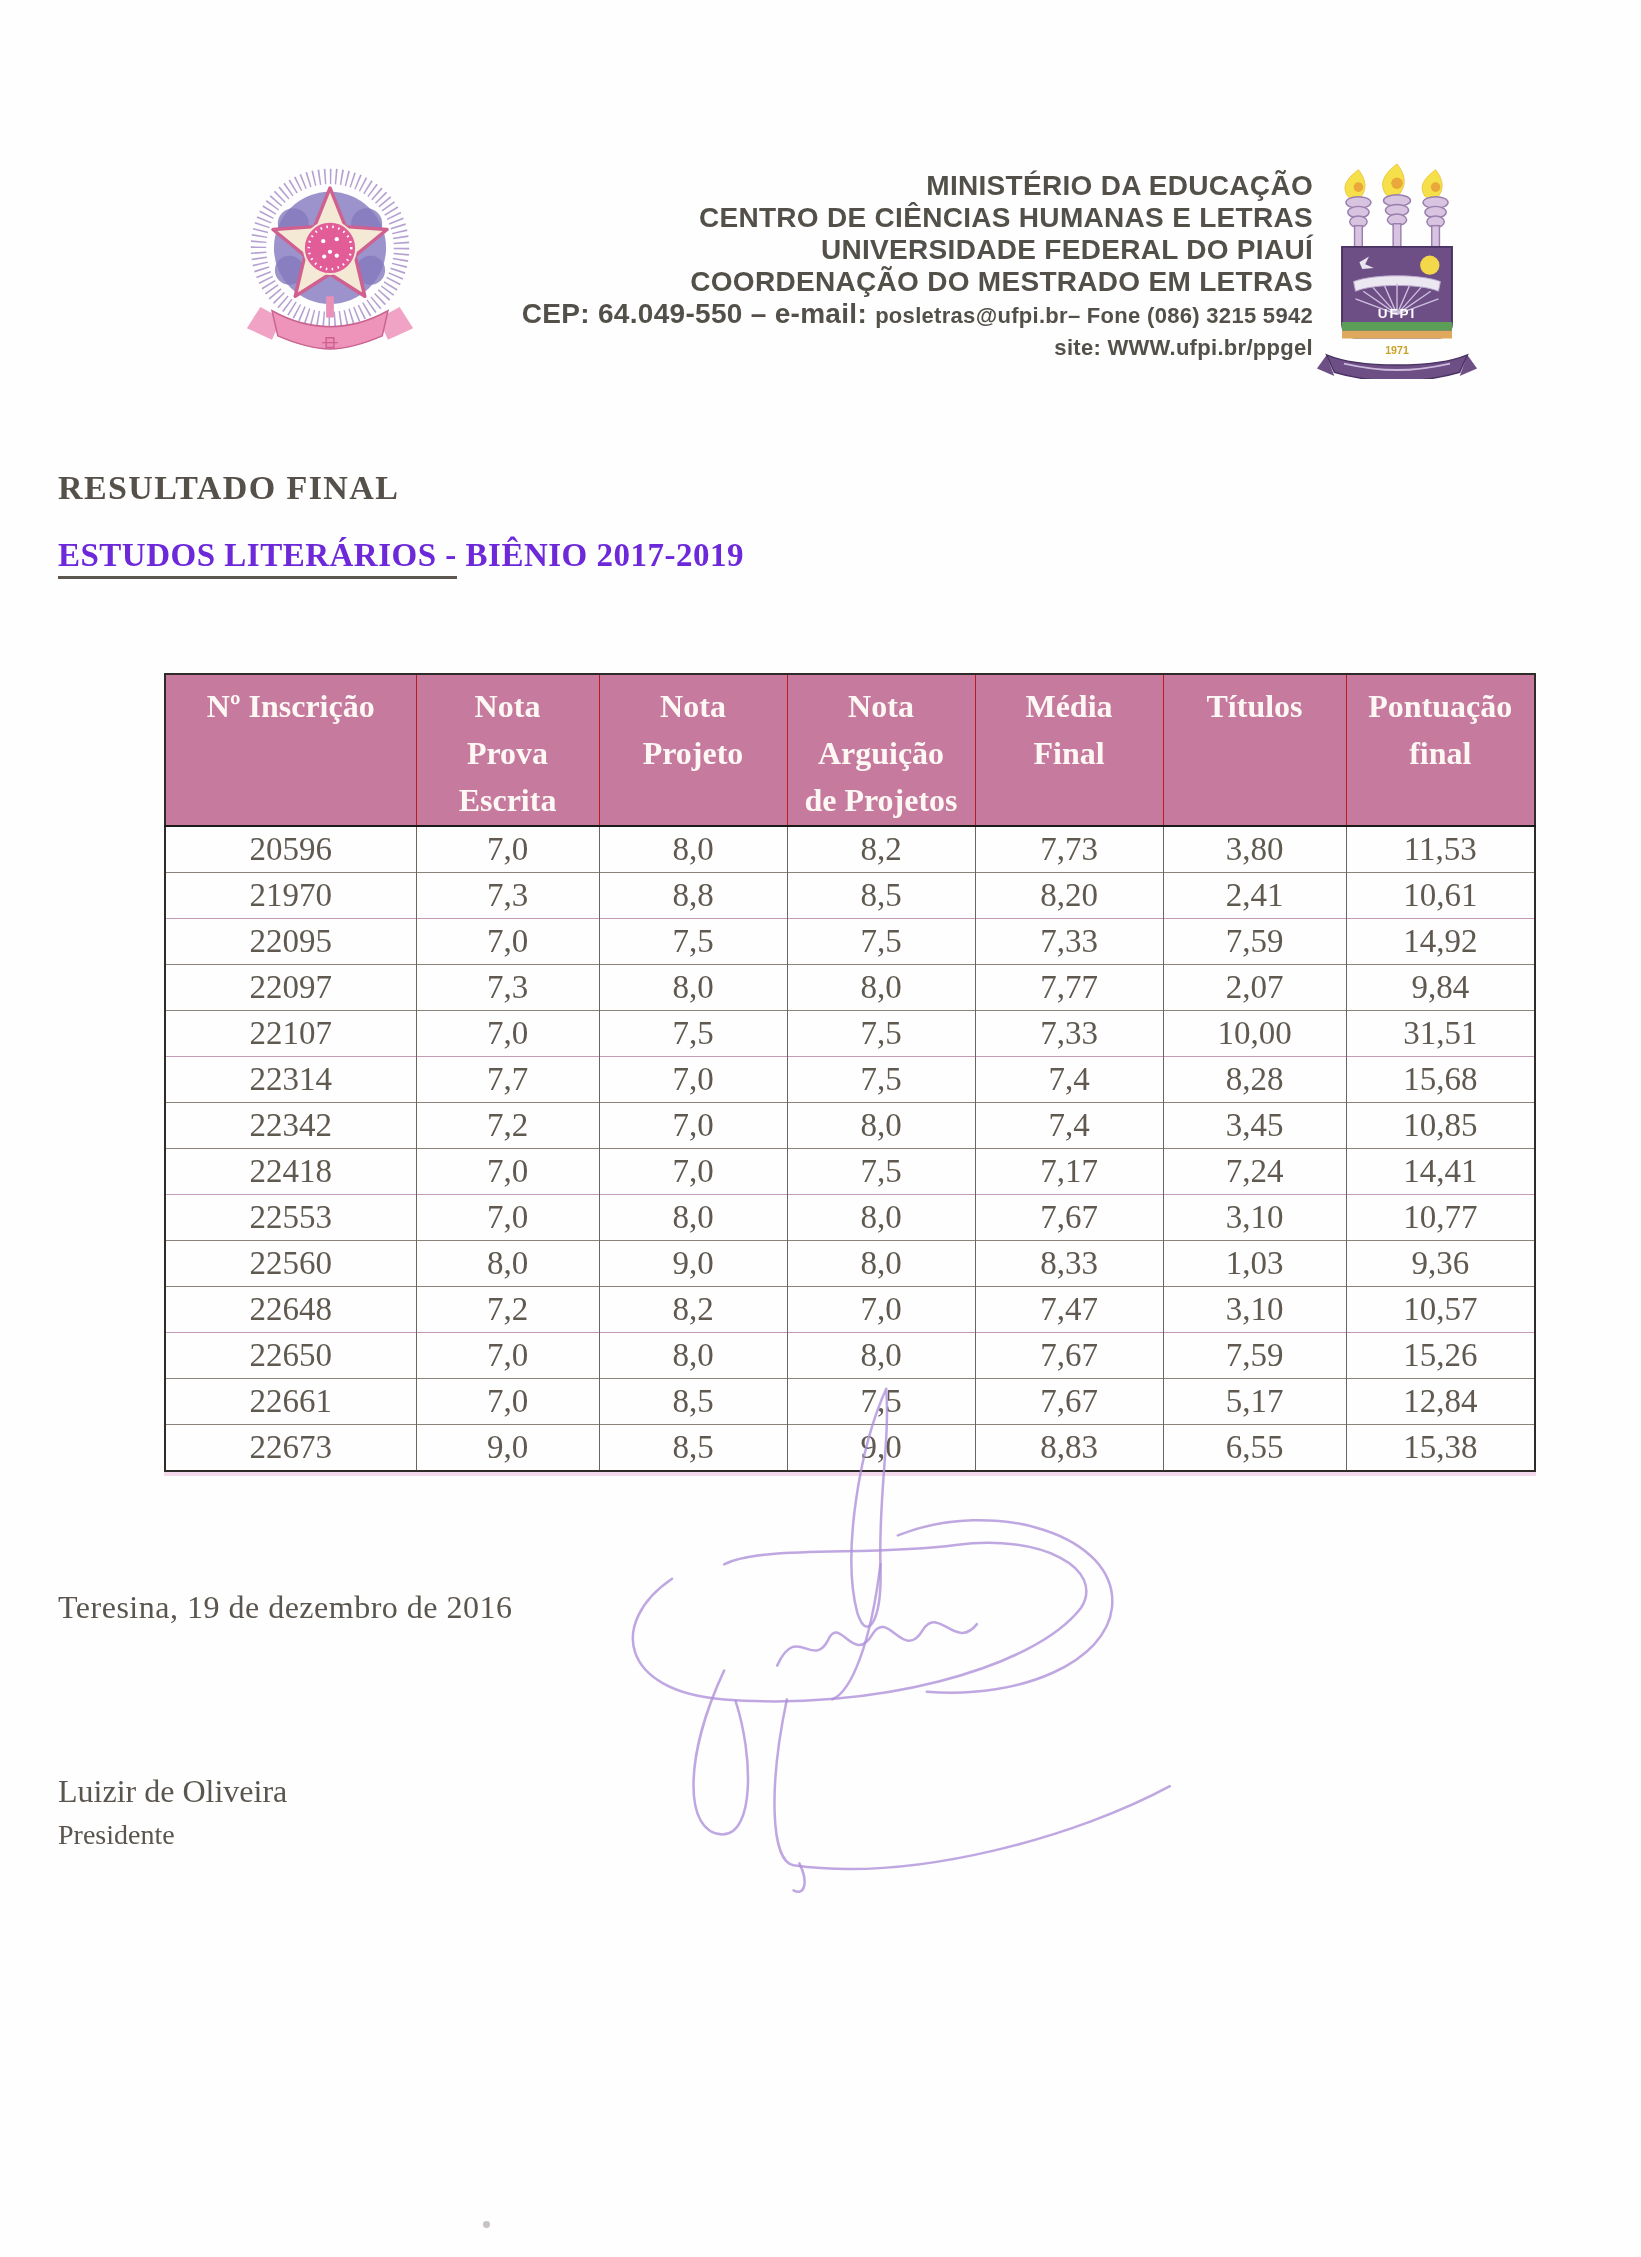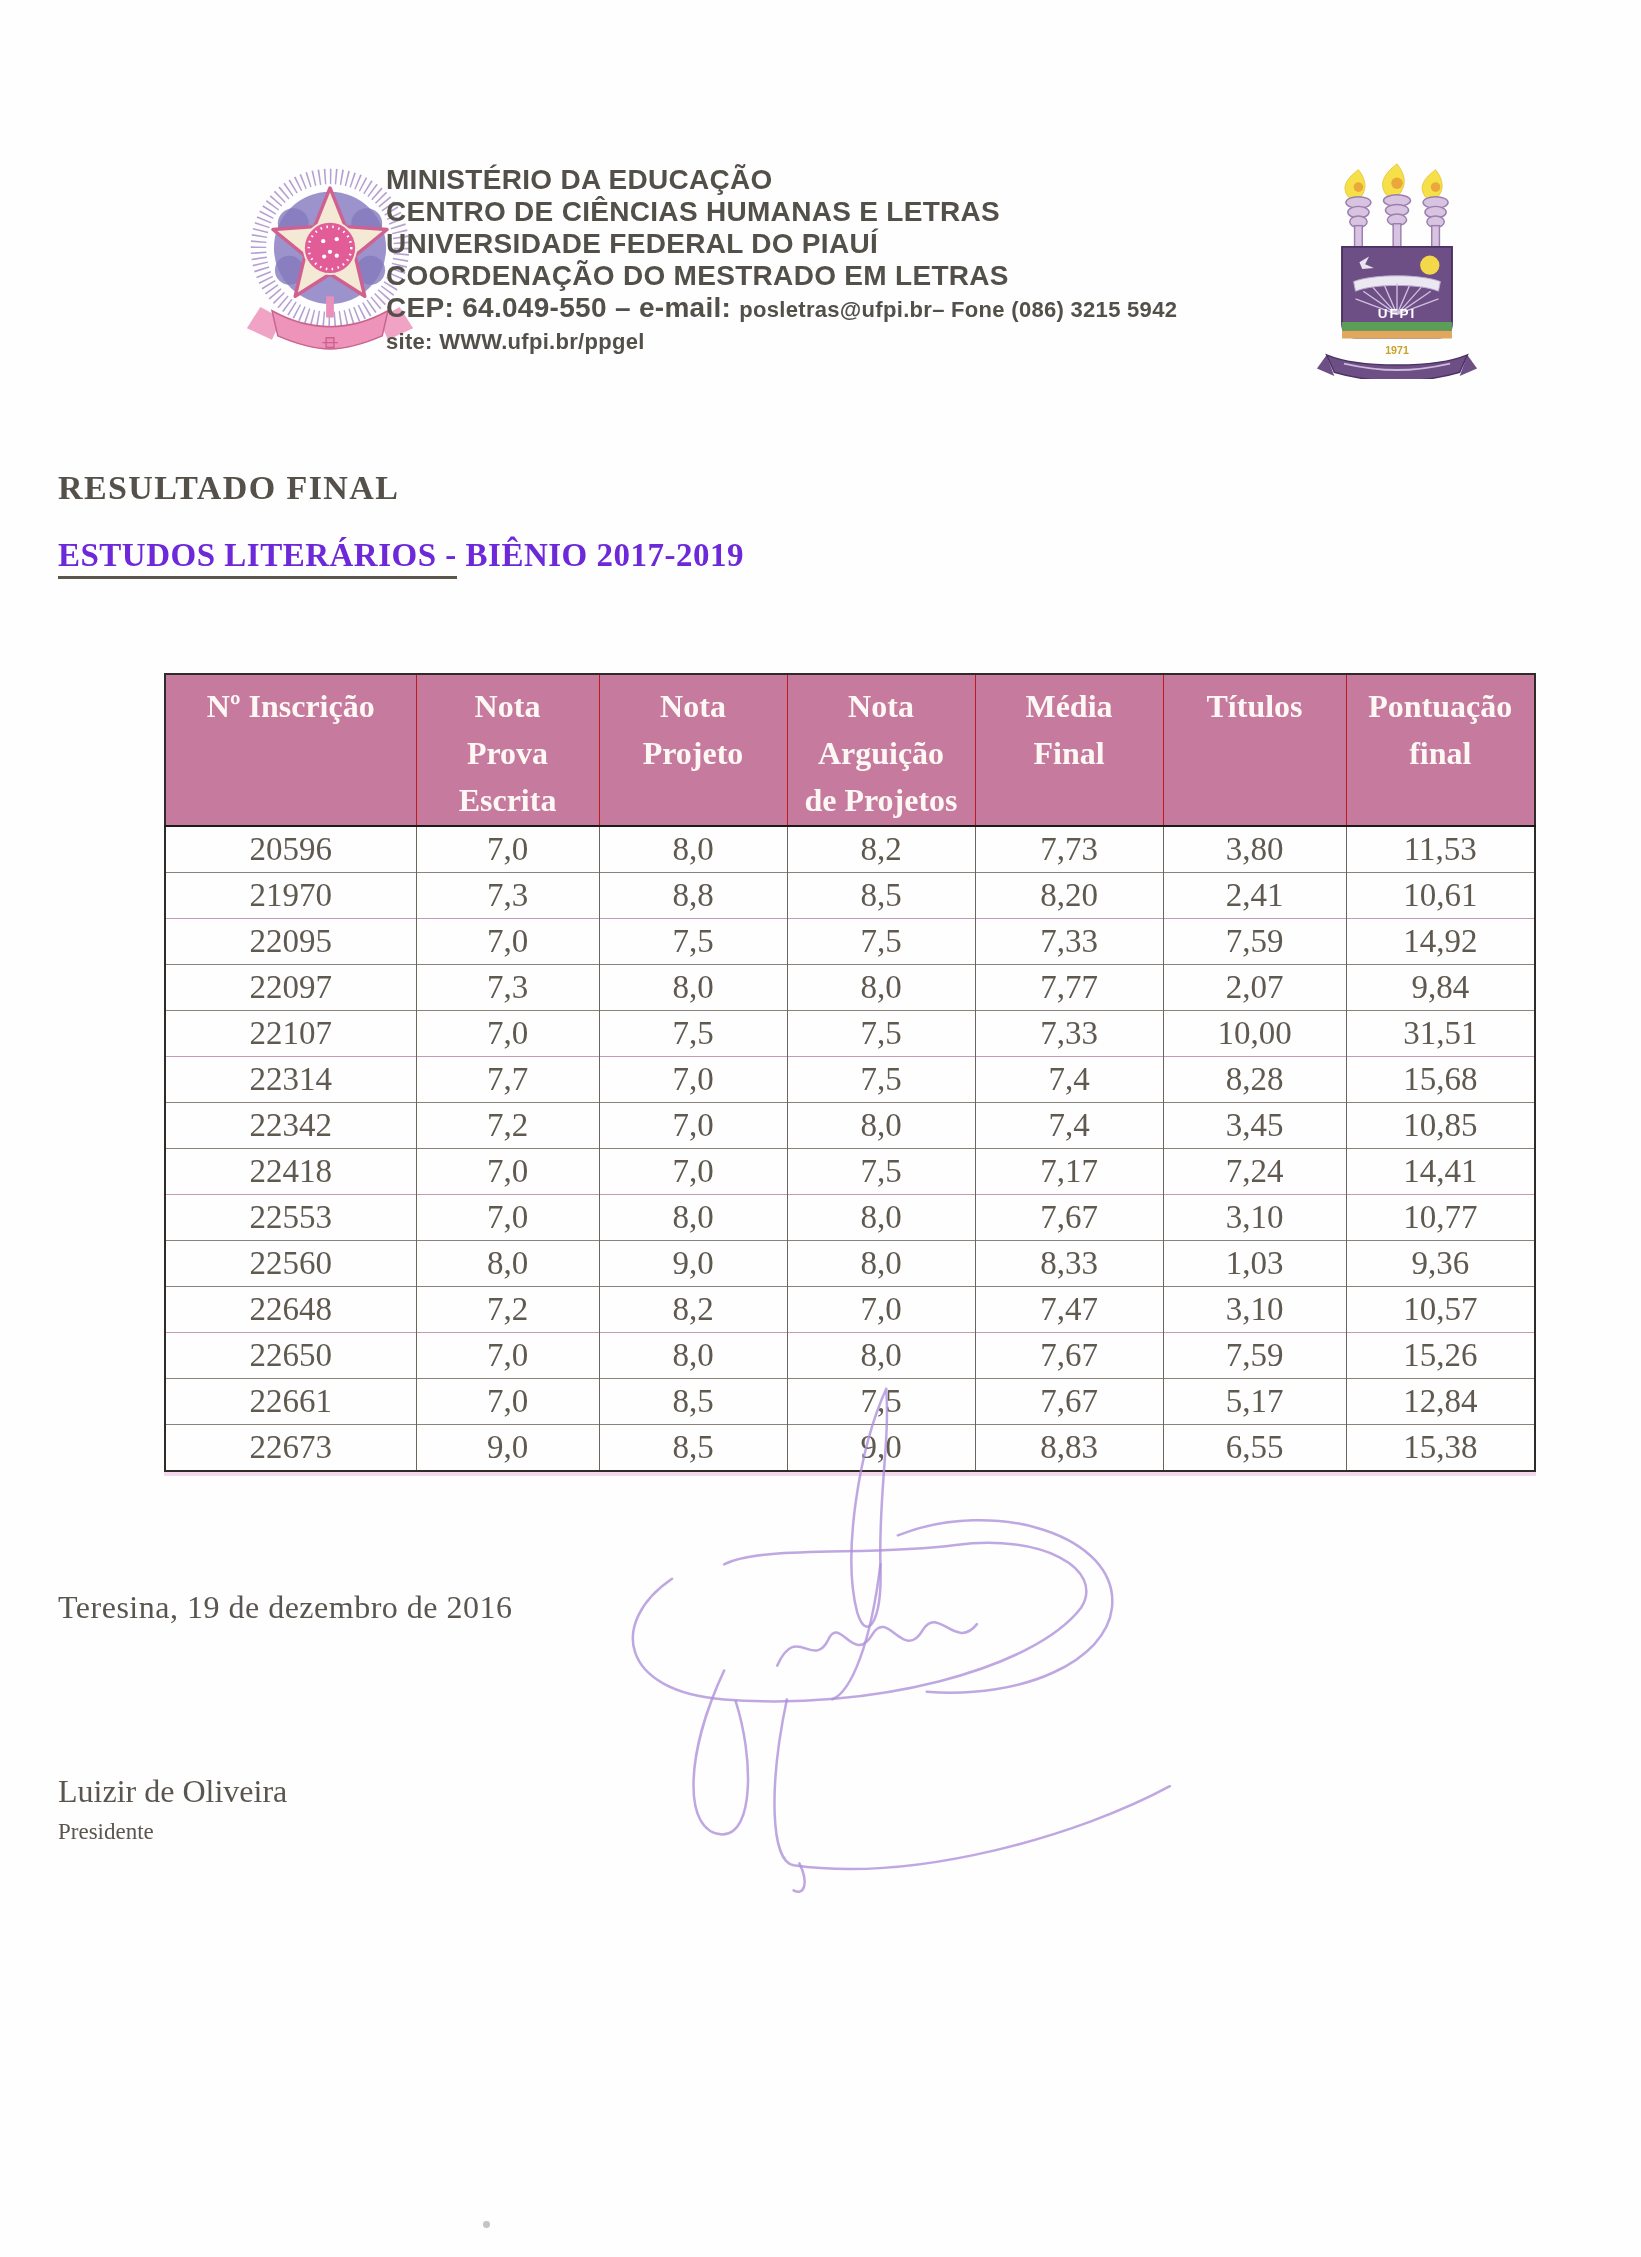--- a/index.html
+++ b/index.html
@@ -1,20 +1,20 @@
 <!DOCTYPE html>
 <html style="--header-bg: #c67a9e; --sig: #ad8ed8;"><head>
 <meta charset="utf-8">
 <style>
   html,body{margin:0;padding:0;background:#ffffff;}
   .page{position:relative;width:1641px;height:2257px;background:#fefefe;overflow:hidden;
         font-family:"Liberation Serif", serif;color:#57524b;}
 
   
-  .letterhead-text{position:absolute;left:386px;top:164px;width:927px;text-align:left;
+  .letterhead-text{position:absolute;left:386px;top:170px;width:927px;text-align:right;
         font-family:"Liberation Sans", sans-serif;font-weight:bold;color:#53504a;}
   .hline{line-height:32px;font-size:28px;letter-spacing:0.3px;}
   .hsmall{font-size:22px;}
   .coat-svg{position:absolute;left:243px;top:156px;}
   .crest-svg{position:absolute;left:1315px;top:162px;}
 
   
   .centerband{position:absolute;left:58px;width:1583px;text-align:left;}
   .title-main{top:469px;font-size:34px;font-weight:bold;letter-spacing:1.4px;color:#55514a;}
   .title-sub{top:537px;font-size:33px;font-weight:bold;letter-spacing:0.5px;color:#6d28d9;}
@@ -29,21 +29,21 @@
   .results td{height:43px;text-align:center;font-size:33px;color:#5f5950;
         border-left:1px solid #6b655e;border-top:1px solid #8a837b;line-height:43px;
         font-family:"Liberation Serif", serif;}
   .results th:first-child,.results td:first-child{border-left:none;text-align:center;}
   .results tbody tr:nth-child(3n) td{border-top-color:#c49ab6;}
   .results{box-shadow:0 3.9px 0 rgba(214,120,190,.28);}
 
   
   .date-line{top:1589px;font-size:32px;color:#5a554e;letter-spacing:0.5px;}
   .signer-name{top:1773px;font-size:32px;color:#5a554e;}
-  .signer-title{top:1819px;font-size:23px;color:#5a554e;}
+  .signer-title{top:1819px;font-size:28px;color:#5a554e;}
   .sig-svg{position:absolute;left:579px;top:1381px;pointer-events:none;}
   .sig-svg path{fill:none;stroke:var(--sig,#ad8ed8);stroke-width:2.6;stroke-linecap:round;opacity:.78;}
   .speck{position:absolute;left:483px;top:2221px;width:6.8px;height:6.8px;border-radius:50%;
         background:#9b8f92;opacity:.55;}
 </style>
 </head>
 <body>
 
 <div class="page">
 

